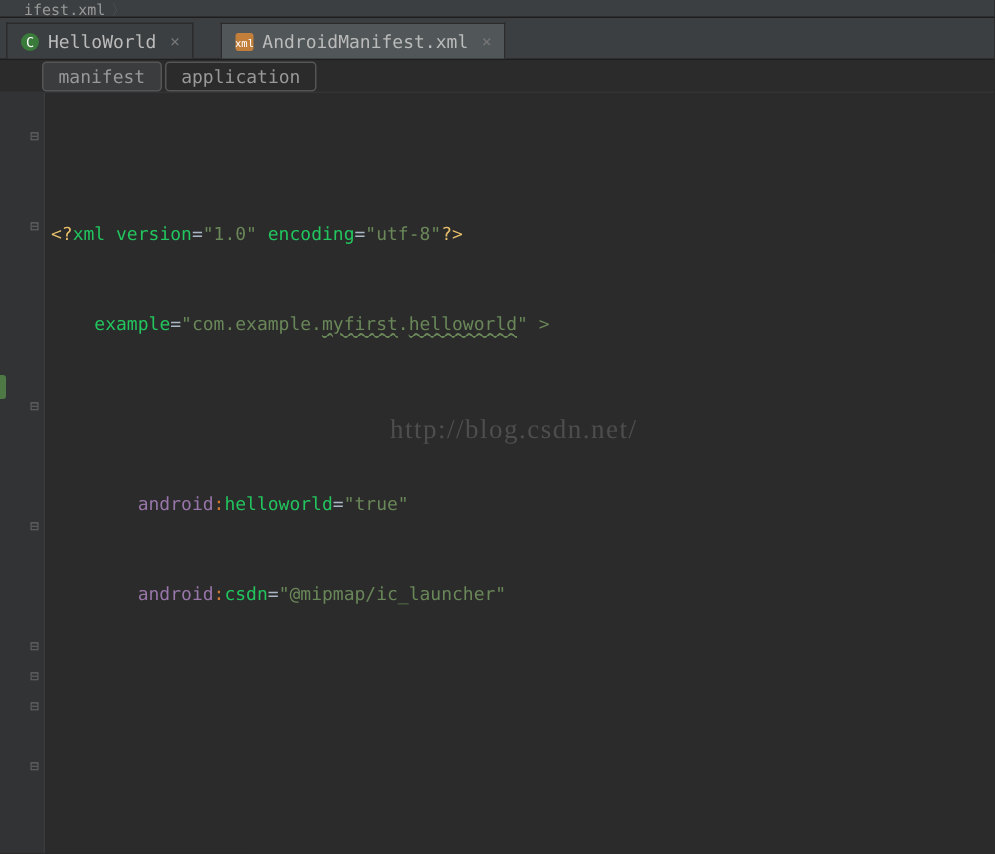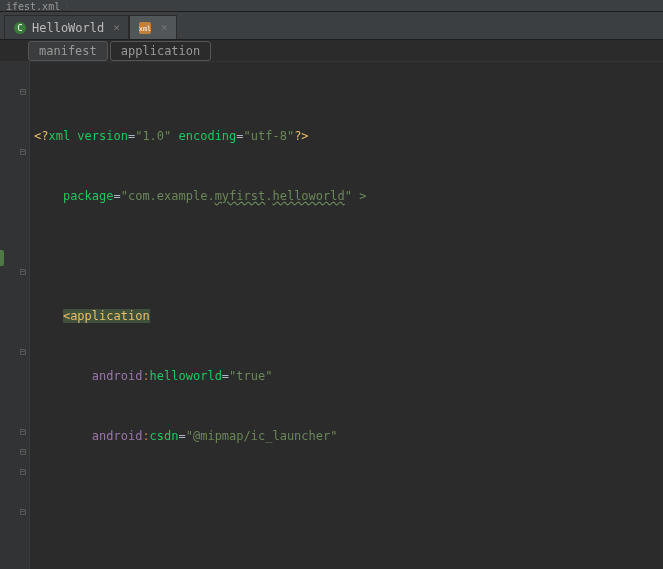--- a/index.html
+++ b/index.html
@@ -1,22 +1,22 @@
 <!DOCTYPE html>
 <html><head>
 <meta charset="utf-8">
 <style>
   * { margin: 0; padding: 0; box-sizing: border-box; }
   body { width: 663px; height: 569px; background: #2b2b2b; font-family: "Consolas", "Menlo", monospace; font-size: 12px; color: #a9b7c6; overflow: hidden; }
-  .breadcrumb { height: 12px; background: #3c3f41; display: flex; align-items: flex-start; padding-left: 6px; border-bottom: 1px solid #1e1e1e; }
+  .breadcrumb { height: 12px; background: #3c3f41; display: flex; align-items: flex-start; padding-left: 16px; border-bottom: 1px solid #1e1e1e; }
   .breadcrumb-item { color: #999; font-size: 10px; padding: 0 6px 0 0; }
   .breadcrumb-item::after { content: "〉"; color: #555; margin-left: 4px; }
   .tab-bar { height: 28px; background: #3c3f41; display: flex; align-items: flex-end; border-bottom: 1px solid #1e1e1e; padding-left: 4px; gap: 0; }
   .tab { height: 24px; display: inline-flex; align-items: center; padding: 0 8px; background: #3c3f41; border: 1px solid #2b2b2b; border-bottom: none; border-radius: 0; gap: 5px; cursor: pointer; }
-  .tab.active { background: #515658; }
+  .tab.active { background: #515658; margin-left: 18px; }
   .tab-icon { width: 14px; height: 14px; display: inline-flex; align-items: center; justify-content: center; }
   .tab-label { color: #bbb; font-size: 12px; }
   .tab-close { color: #777; font-size: 11px; margin-left: 4px; }
   .crumb-tabs { height: 22px; background: #2b2b2b; display: flex; align-items: center; padding-left: 28px; border-bottom: 1px solid #313335; gap: 2px; }
   .ctab { padding: 2px 10px; border: 1px solid #555; border-radius: 3px; color: #999; font-size: 12px; cursor: pointer; }
   .ctab.on { background: #3a3c3d; }
   .editor { display: flex; height: calc(569px - 62px); background: #2b2b2b; position: relative; }
   .gutter { width: 30px; background: #313335; border-right: 1px solid #3a3a3a; position: relative; }
   .fold { position: absolute; left: 20px; font-size: 10px; color: #666; line-height: 20px; }
   .code { flex: 1; padding: 4px 0 0 4px; line-height: 20px; white-space: pre; position: relative; font-size: 12px; }
@@ -51,20 +51,21 @@
     <span class="tab-label">HelloWorld</span>
     <span class="tab-close">×</span>
   </div>
   <div class="tab active">
     <span class="tab-icon">
       <svg width="14" height="14" viewBox="0 0 14 14">
           <rect x="1" y="1" width="12" height="12" rx="2" fill="#c27e3b"></rect>
           <text x="7" y="10" font-size="7" text-anchor="middle" fill="#fff">xml</text>
         </svg>
     </span>
+    <span class="tab-label">AndroidManifest.xml</span>
     <span class="tab-close">×</span>
   </div>
 </div>
 
 <div class="crumb-tabs">
   <span class="ctab on">manifest</span>
   <span class="ctab">application</span>
 </div>
 
 <div class="editor">
@@ -73,25 +74,25 @@
     <span class="fold" style="top:20px">⊟</span>
     <span class="fold" style="top:80px">⊟</span>
     <span class="fold" style="top:200px">⊟</span>
     <span class="fold" style="top:280px">⊟</span>
     <span class="fold" style="top:360px">⊟</span>
     <span class="fold" style="top:380px">⊟</span>
     <span class="fold" style="top:400px">⊟</span>
     <span class="fold" style="top:440px">⊟</span>
   </div>
   <div class="code">
+    <div class="watermark">http://blog.csdn.net/</div>
 
     <div class="line"><span class="tag-br">&lt;?</span><span class="attr-name">xml version</span><span class="eq">=</span><span class="str">"1.0"</span><span class="attr-name"> encoding</span><span class="eq">=</span><span class="str">"utf-8"</span><span class="tag-br">?&gt;</span></div>
-    <div class="line">    <span class="attr-name">package</span><span class="eq">=</span><span class="str">"com.example.</span><span class="str under">myfirst</span><span class="str">.</span><span class="str under">helloworld</span><span class="str">" &gt; </span></div>
+    <div class="line">    <span class="attr-name">example</span><span class="eq">=</span><span class="str">"com.example.</span><span class="str under">myfirst</span><span class="str">.</span><span class="str under">helloworld</span><span class="str">" &gt; </span></div>
     <div class="line">&nbsp;</div>
-    <div class="line">    <span class="app-hl"><span class="tag-br">&lt;</span><span class="tag-name">application</span></span></div>
     <div class="line">        <span class="attr-ns">android</span><span class="colon">:</span><span class="attr-name">helloworld</span><span class="eq">=</span><span class="str">"true"</span></div>
     <div class="line">        <span class="attr-ns">android</span><span class="colon">:</span><span class="attr-name">csdn</span><span class="eq">=</span><span class="str">"@mipmap/ic_launcher"</span></div>
     <div class="line">        </div>
     
     
     
     
     
     
     

